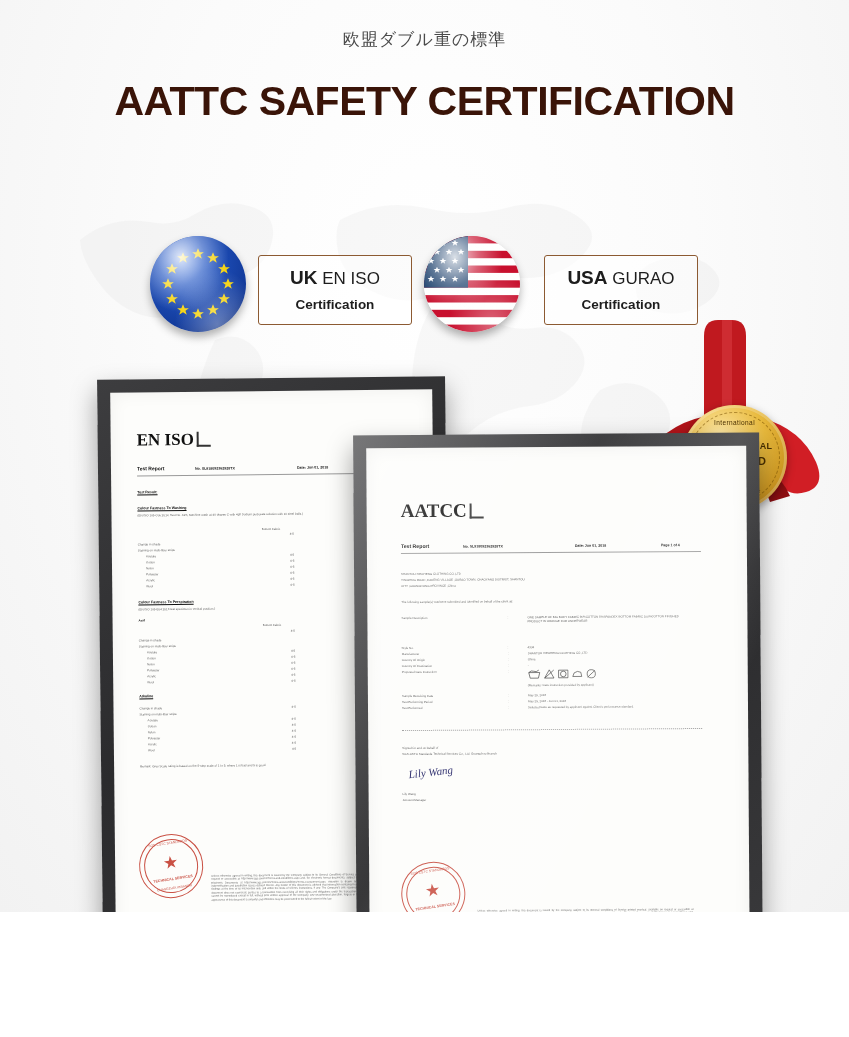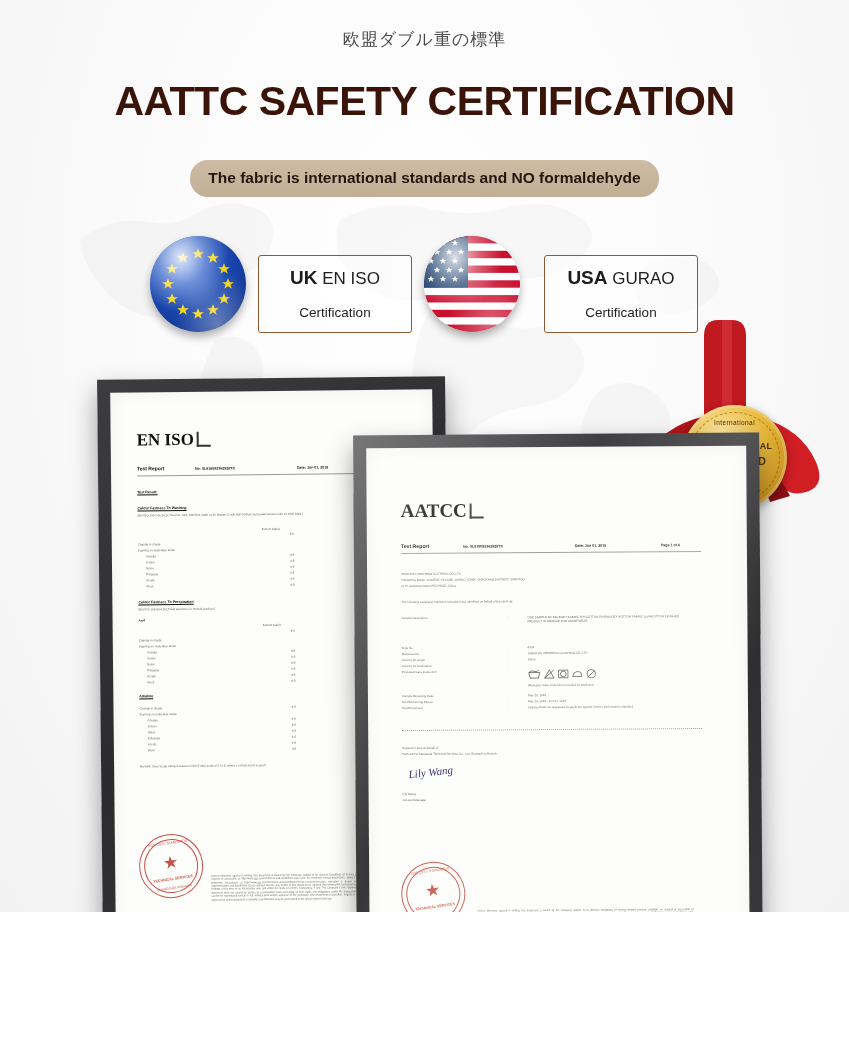--- a/index.html
+++ b/index.html
@@ -96,21 +96,21 @@
   .label-box {
     position: absolute;
     border: 1px solid #8c5a32;
     background: rgba(255,255,255,.55);
     border-radius: 3px;
     text-align: center;
     padding: 11px 14px 12px 14px;
   }
   .label-box .l1 { font-size: 17px; color: #1d1d1d; white-space: nowrap; text-align: center; }
   .label-box .l1 b { font-size: 19px; font-weight: bold; }
-  .label-box .l2 { font-size: 13.5px; font-weight: normal; color: #1d1d1d; margin-top: 16px; }
+  .label-box .l2 { font-size: 13.5px; font-weight: bold; color: #1d1d1d; margin-top: 8px; }
   .label-box.uk { left: 258px; top: 19px; width: 124px; }
   .label-box.usa { left: 544px; top: 19px; width: 124px; }
 
   
   .seal-wrap { position: absolute; left: 630px; top: 320px; width: 200px; height: 230px; }
   .seal-ribbon { position: absolute; left: 0; top: 0; }
   .seal-disc {
     position: absolute;
     left: 52px; top: 85px;
     width: 105px; height: 105px;
@@ -218,23 +218,20 @@
       <path d="M430 250 q32 -12 56 6 q22 16 48 12 q26 -4 42 14 q16 18 2 38 q-16 22 -48 26 q-34 4 -60 26 q-22 18 -40 2 q-20 -18 -18 -56 q2 -40 18 -68z"></path>
       <path d="M600 330 q30 -16 56 4 q22 18 10 44 q-12 26 -42 32 q-28 6 -38 -14 q-10 -22 0 -44 q6 -14 14 -22z"></path>
       <path d="M660 200 q34 -10 52 8 q16 16 -2 32 q-22 18 -52 12 q-24 -4 -22 -28 q2 -18 24 -24z"></path>
       <path d="M120 420 q26 -12 44 6 q16 16 6 38 q-12 26 -38 24 q-22 -2 -26 -28 q-4 -26 14 -40z"></path>
     </g>
   </svg>
 
   <div class="hdr-jp">欧盟ダブル重の標準</div>
   <div class="hdr-main">AATTC SAFETY CERTIFICATION</div>
 
-  <div class="subtitle-wrap">
-    <div class="subtitle">The fabric is international standards and NO formaldehyde</div>
-  </div>
 
   <div class="badges">
 
     <div class="flag eu">
       <svg class="eu-stars" viewBox="0 0 96 96">
         <g fill="#f5d20a">
           <g transform="translate(48,18) scale(0.95)">
               <polygon points="0,-6 1.8,-1.9 6.2,-1.9 2.6,0.8 4,5 0,2.4 -4,5 -2.6,0.8 -6.2,-1.9 -1.8,-1.9"></polygon>
             </g>
           <g transform="translate(63,22) scale(0.95)">

